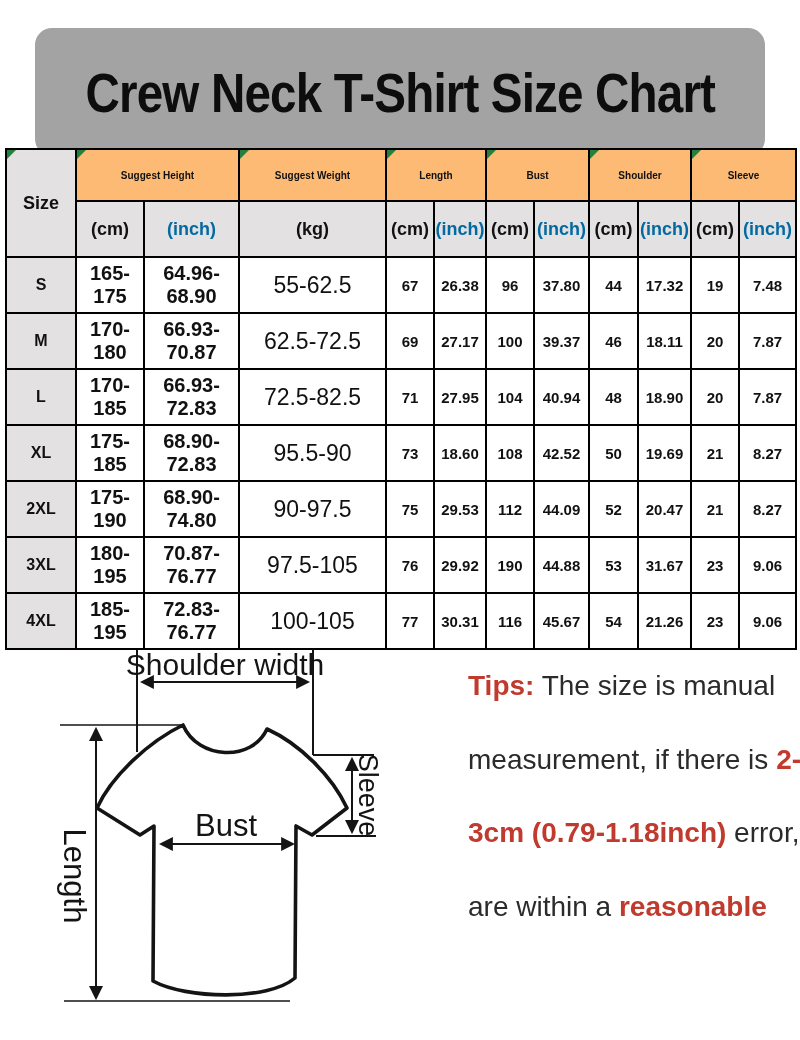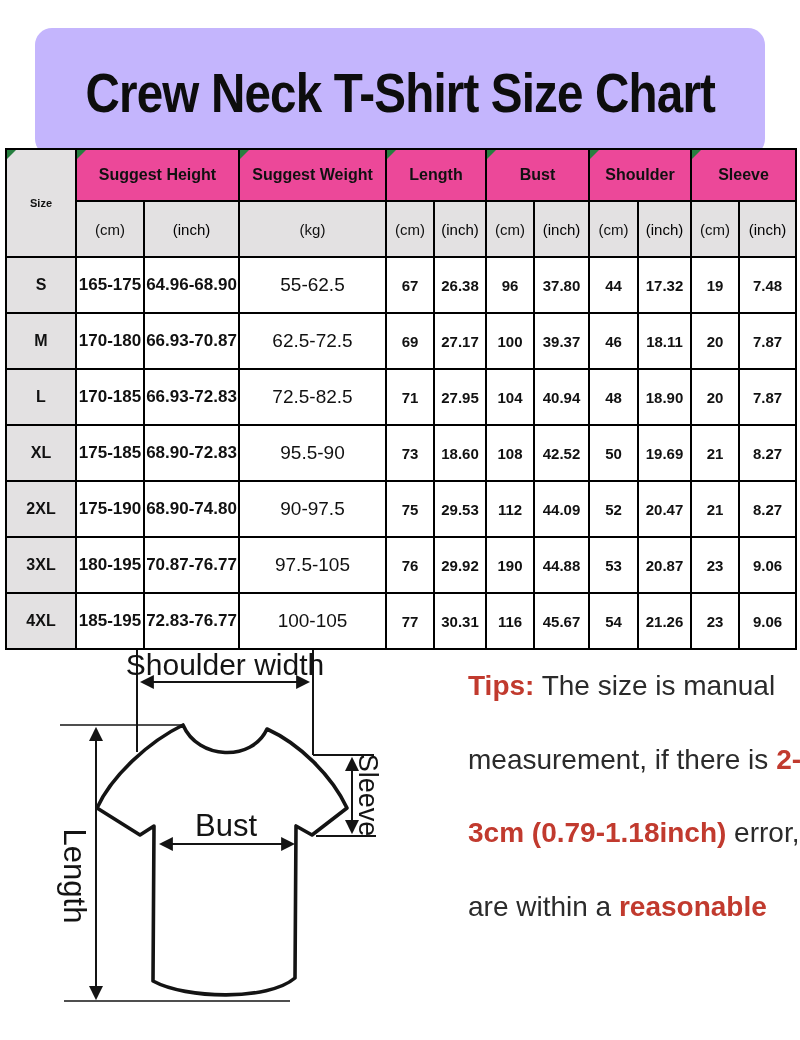--- a/index.html
+++ b/index.html
@@ -1,37 +1,37 @@
 <!DOCTYPE html>
 <html><head>
 <meta charset="utf-8">
 <style>
   html,body{margin:0;padding:0;background:#fff;}
   #canvas{position:relative;width:800px;height:1040px;background:#fff;overflow:hidden;
           font-family:"Liberation Sans",sans-serif;color:#111;}
 
   
   .title-box{position:absolute;left:35px;top:28px;width:730px;height:128px;
-             background:#c4b5fd;border-radius:17px;display:flex;align-items:center;justify-content:center;}
+             background:#a3a3a3;border-radius:17px;display:flex;align-items:center;justify-content:center;}
   .title-box span{font-size:56px;font-weight:700;letter-spacing:-1px;color:#0d0d0d;white-space:nowrap;
                   transform:scaleX(.85);display:inline-block;}
 
   
   table.size-chart{position:absolute;left:5px;top:148px;width:790px;border-collapse:collapse;
                    table-layout:fixed;background:#fff;}
   table.size-chart th,table.size-chart td{border:2px solid #000;text-align:center;vertical-align:middle;
                    padding:0;overflow:hidden;}
-  th.group{height:50px;background:#ec4899;font-size:16px;font-weight:700;position:relative;}
-  th.size-head{background:#e3e1e2;font-size:11px;font-weight:700;position:relative;}
-  tr.units th{height:54px;background:#e3e1e2;font-size:15px;font-weight:400;}
+  th.group{height:50px;background:#fdba74;font-size:10px;font-weight:700;position:relative;}
+  th.size-head{background:#e3e1e2;font-size:18px;font-weight:700;position:relative;}
+  tr.units th{height:54px;background:#e3e1e2;font-size:18px;font-weight:700;}
   td.c-size{height:54px;background:#e3e1e2;font-size:16px;font-weight:700;}
-  td.c-h{font-size:17px;font-weight:700;}
-  td.c-w{font-size:19px;font-weight:400;}
+  td.c-h{font-size:20px;font-weight:700;}
+  td.c-w{font-size:23px;font-weight:400;}
   td.c-s{font-size:15px;font-weight:700;}
-  .red{color:#000000;}
+  .red{color:#0369a1;}
   .tri{position:absolute;top:0;left:0;width:0;height:0;
        border-top:9px solid #267f3f;border-right:9px solid transparent;}
 
   
   svg.diagram{position:absolute;left:0;top:648px;}
   svg.diagram text{font-family:"Liberation Sans",sans-serif;fill:#141414;}
 
   
   .tips{position:absolute;left:452px;top:649px;width:345px;font-size:28px;line-height:73.5px;color:#2b2b2b;margin-left:16px;}
   .tips p{margin:0;white-space:nowrap;}
@@ -159,21 +159,21 @@
       <tr>
         <td class="c-size">3XL</td>
         <td class="c-h">180-195</td>
         <td class="c-h">70.87-76.77</td>
         <td class="c-w">97.5-105</td>
         <td class="c-s">76</td>
         <td class="c-s">29.92</td>
         <td class="c-s">190</td>
         <td class="c-s">44.88</td>
         <td class="c-s">53</td>
-        <td class="c-s">20.87</td>
+        <td class="c-s">31.67</td>
         <td class="c-s">23</td>
         <td class="c-s">9.06</td>
       </tr>
       <tr>
         <td class="c-size">4XL</td>
         <td class="c-h">185-195</td>
         <td class="c-h">72.83-76.77</td>
         <td class="c-w">100-105</td>
         <td class="c-s">77</td>
         <td class="c-s">30.31</td>

